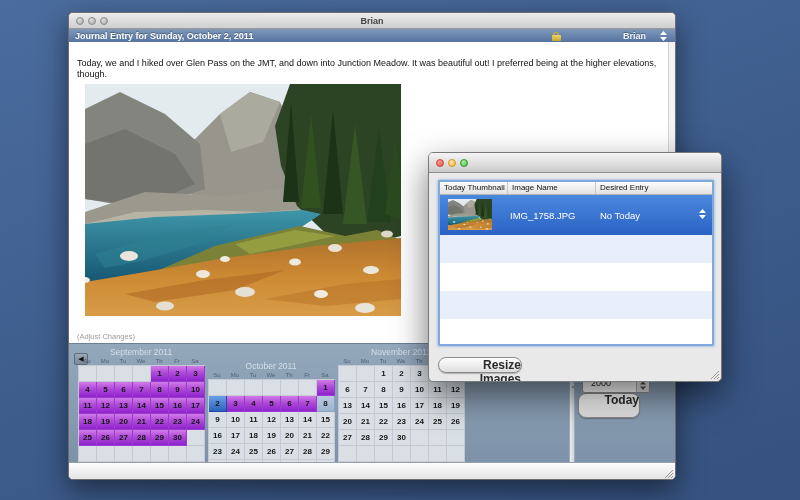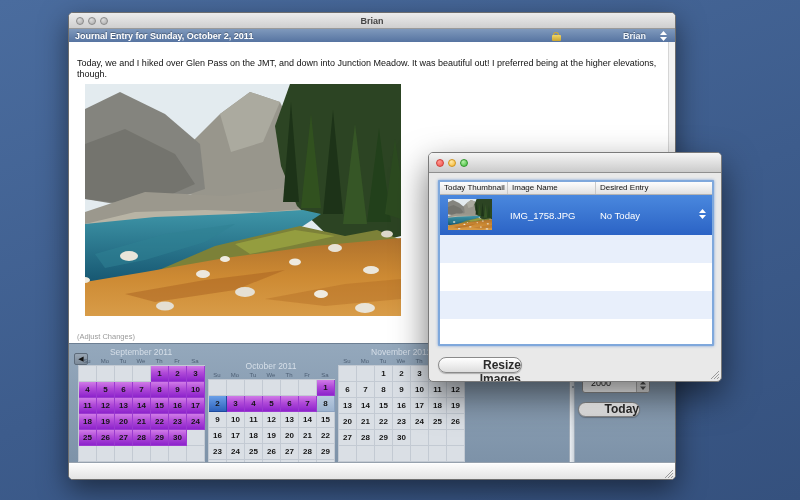--- a/index.html
+++ b/index.html
@@ -82,21 +82,21 @@
     background:#fff; border:1px solid #8e8e8e; border-radius:3px;
     font-size:9px; color:#222; display:flex; align-items:flex-start;
   }
   .yearctl .val { flex:1; padding-left:8px; }
   .yearctl .step { width:13px; height:14px; border-left:1px solid #b5b5b5; display:flex; align-items:center; justify-content:center; background:linear-gradient(#fdfdfd,#dedede); border-radius:0 2px 2px 0; }
   .pillbtn {
     background:linear-gradient(#ffffff,#dddddd); border:1px solid #8a8a8a; border-radius:8px;
     font-size:12px; font-weight:bold; color:#2b2b2b; text-align:right;
     box-shadow:0 1px 1px rgba(0,0,0,.25);
   }
-  .todaybtn { position:absolute; left:509px; top:58px; width:62px; height:15px; line-height:13px; }
+  .todaybtn { position:absolute; left:509px; top:49px; width:62px; height:25px; line-height:13px; }
 
   .bottombar {
     position:absolute; left:0; top:450px; width:606px; height:17px;
     background:linear-gradient(#fbfbfb,#e2e2e2); border-top:1px solid #fff;
     box-shadow:0 -1px 0 #96a1ad;
   }
   .grip { position:absolute; right:1px; bottom:1px; width:11px; height:11px; }
   .grip svg { display:block; }
 
   

